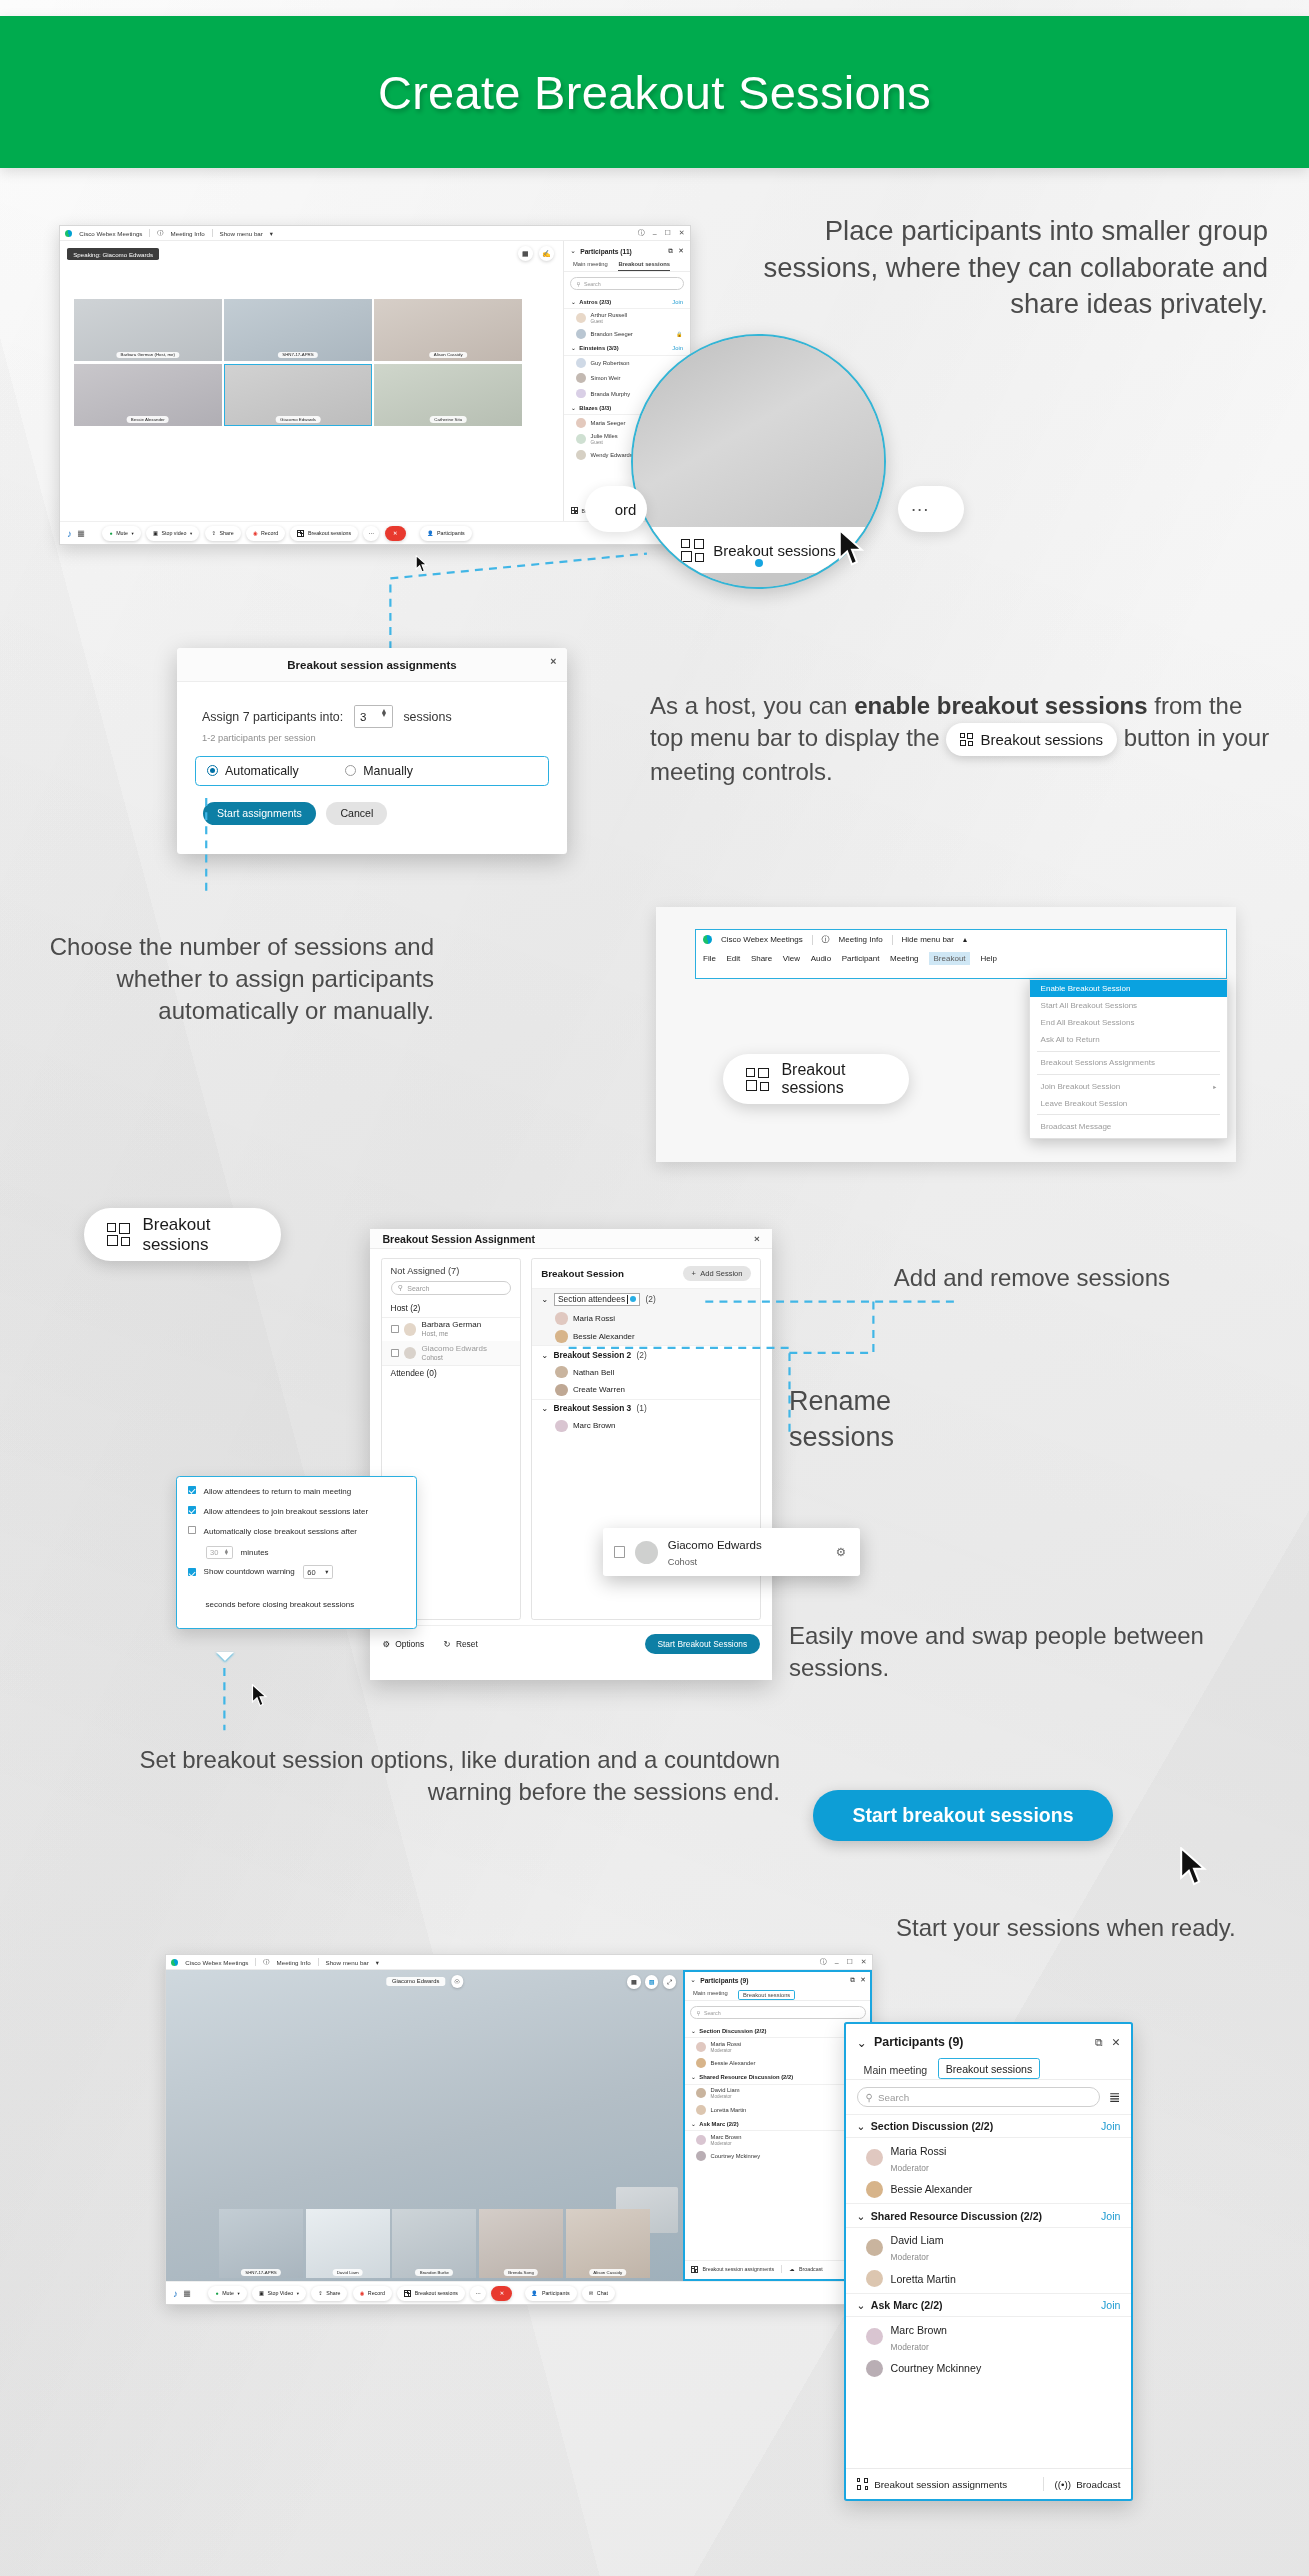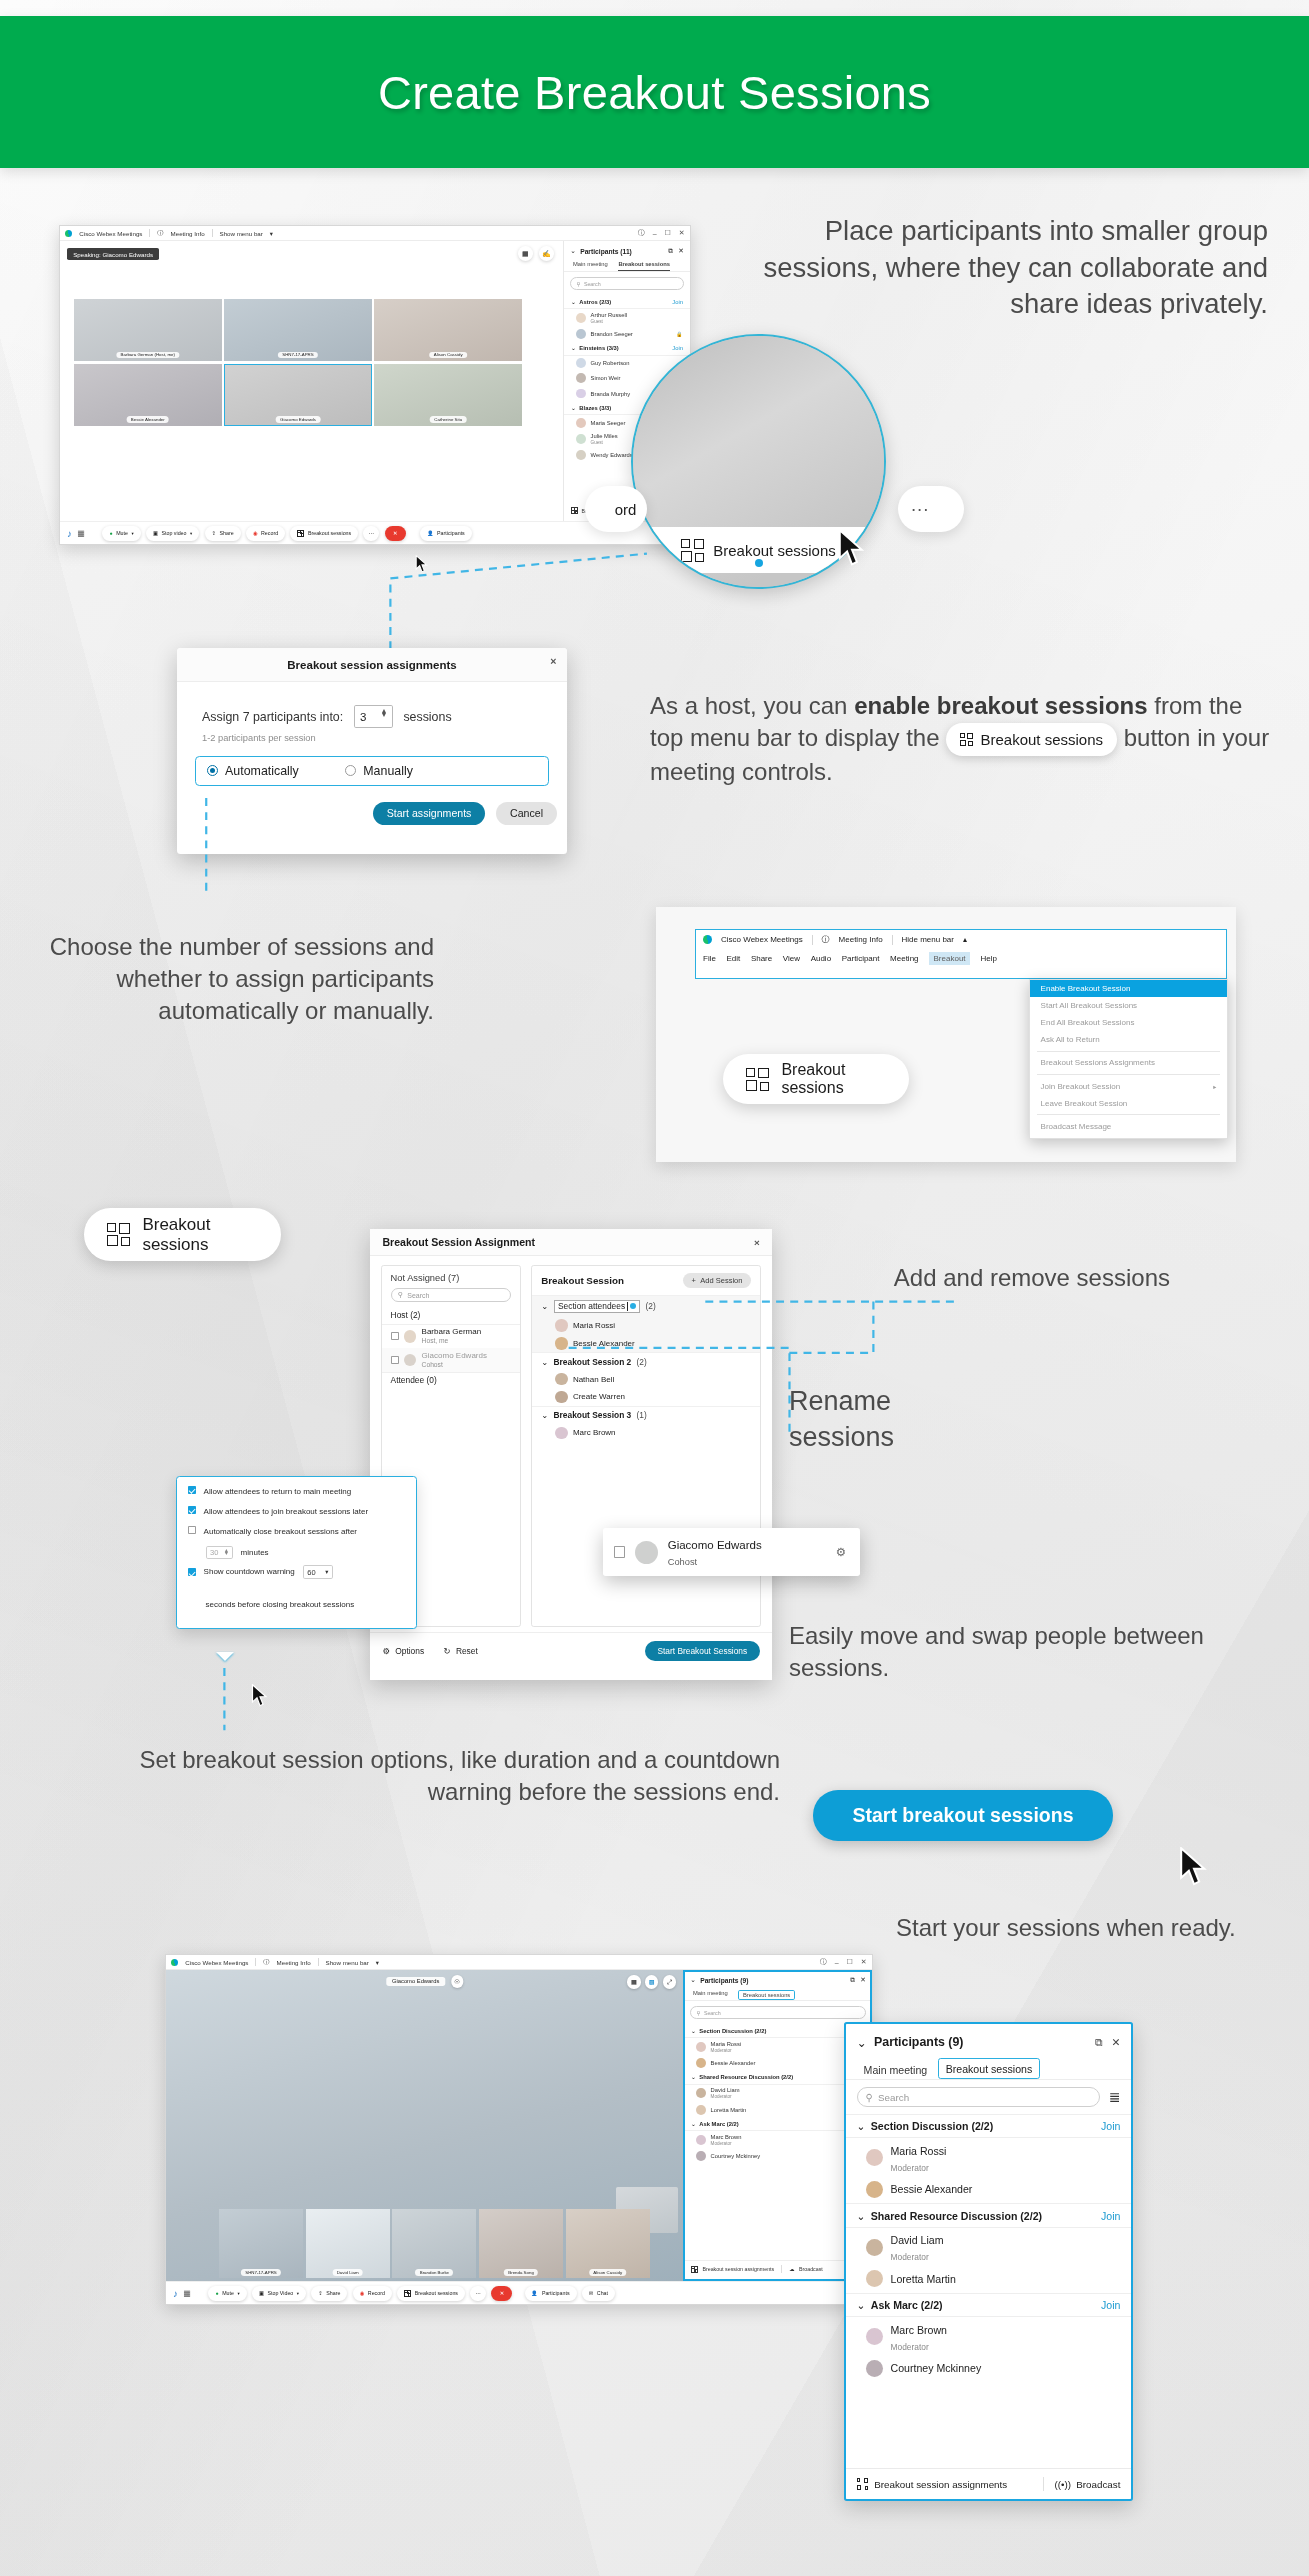--- a/index.html
+++ b/index.html
@@ -126,42 +126,42 @@
     padding:0 5.3px; font-size:11.5px; color:#222; position:relative;}
   .spin .arrows{ position:absolute; right:4.4px; top:2.7px; display:flex; flex-direction:column; line-height:.6;
     font-size:7px; color:#555;}
   .hint { font-size:9.3px; color:#8d8d8d; padding:5.3px 25px 0;}
   .radiobox { margin:12.4px 18px 0; border:1.8px solid #2aafe0; border-radius:4.4px; height:30px;
     display:flex; align-items:center; gap:46px; padding:0 10.6px; background:#fff;}
   .radio { display:flex; align-items:center; gap:7px; font-size:12.4px; color:#222;}
   .dot { width:11.5px;height:11.5px;border-radius:50%;border:1.3px solid #9a9a9a; position:relative; }
   .dot.on { border-color:#0071a6; }
   .dot.on::after{content:"";position:absolute;left:2.2px;top:2.2px;width:5.3px;height:5.3px;border-radius:50%;background:#0071a6;}
-  .dlg-foot { display:flex; justify-content:flex-end; gap:10.6px; padding:16px 10px 14px;}
+  .dlg-foot { display:flex; gap:10.6px; padding:16px 26px 14px;}
   .btn-primary{ background:#0d7fa5; color:#fff; border-radius:14px; height:23px; display:flex; align-items:center;
     padding:0 14px; font-size:10.6px;}
   .btn-ghost{ background:#e3e3e3; color:#222; border-radius:14px; height:23px; display:flex; align-items:center;
     padding:0 14px; font-size:10.6px;}
 
   
   .menuwin { position:absolute; background:#f7f7f7; box-shadow:0 5.3px 16px rgba(0,0,0,.13);}
   .mb-box { position:absolute; background:#fff; border:1.8px solid #2aafe0;}
   .mb-top { height:19.5px; display:flex; align-items:center; gap:9px; padding:0 7px; font-size:8px; color:#222;}
   .mb-top .sepv{width:0.9px;height:9.8px;background:#d5d5d5;}
   .mb-row { height:18px; display:flex; align-items:center; gap:10.6px; padding:0 7px; font-size:8px; color:#1b1b1b;}
   .mb-row .active{ background:#cfe7f5; padding:1.8px 4.4px; color:#5e5e5e;}
   .dropdown{ position:absolute; background:#fff; box-shadow:0 4.4px 14px rgba(0,0,0,.22); border:0.9px solid #e0e0e0; }
   .dd-item{ height:17px; display:flex; align-items:center; padding:0 10.6px; font-size:8px; color:#9c9c9c;}
   .dd-item.sel{ background:#0aa2e0; color:#fff;}
   .dd-sep{ height:0.9px; background:#e6e6e6; margin:2.7px 7px;}
   .dd-item .arrow{ margin-left:auto; font-size:6.2px;}
 
   
   .bsa { position:absolute; background:#fff; box-shadow:0 7px 23px rgba(0,0,0,.2); }
-  .bsa-head{ height:27px; border-bottom:0.9px solid #ececec; display:flex; align-items:center; padding:0 12.4px;
+  .bsa-head{ height:20px; border-bottom:0.9px solid #ececec; display:flex; align-items:center; padding:0 12.4px;
     font-size:10.6px; font-weight:700; color:#1b1b1b; background:#fcfcfc;}
   .bsa-head .x{ margin-left:auto; color:#555; font-size:9.8px;}
   .bsa-body{ display:flex; gap:10.6px; padding:9px 10.6px 0;}
   .col-left{ width:140px; border:0.9px solid #e3e3e3; border-radius:2.7px; padding:7px 0 0; }
   .col-right{ flex:1; border:0.9px solid #e3e3e3; border-radius:2.7px; padding:7px 0 0; }
   .na-title{ font-size:9.3px; font-weight:700; color:#1b1b1b; padding:0 9px 5.3px; }
   .na-title span{ font-weight:400; color:#3b3b3b;}
   .na-search{ margin:0 9px 5.3px; height:14px; border:0.9px solid #cfcfcf; border-radius:8px; display:flex;
     align-items:center; gap:4.4px; padding:0 6.2px; font-size:7px; color:#9a9a9a;}
   .grp-lbl{ font-size:8.4px; font-weight:700; color:#1b1b1b; padding:2.7px 9px 3.5px; border-bottom:0.9px solid #efefef;}

